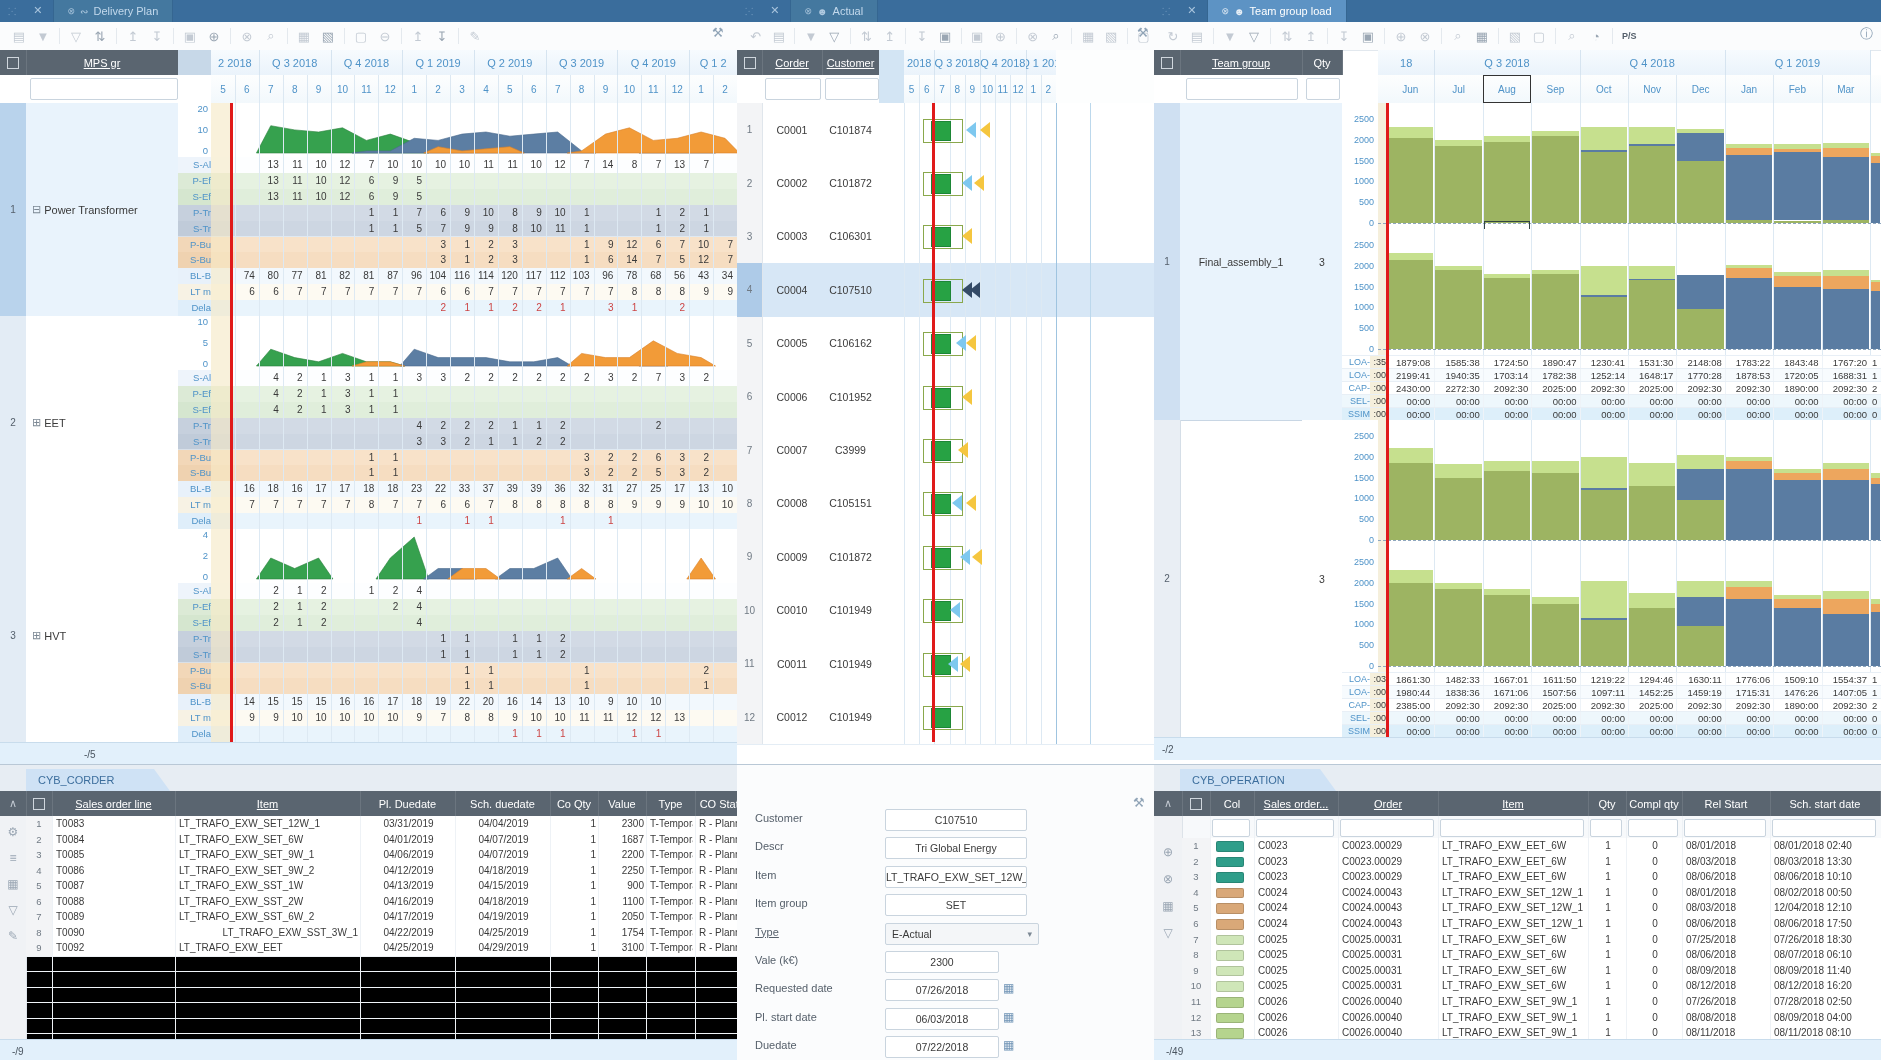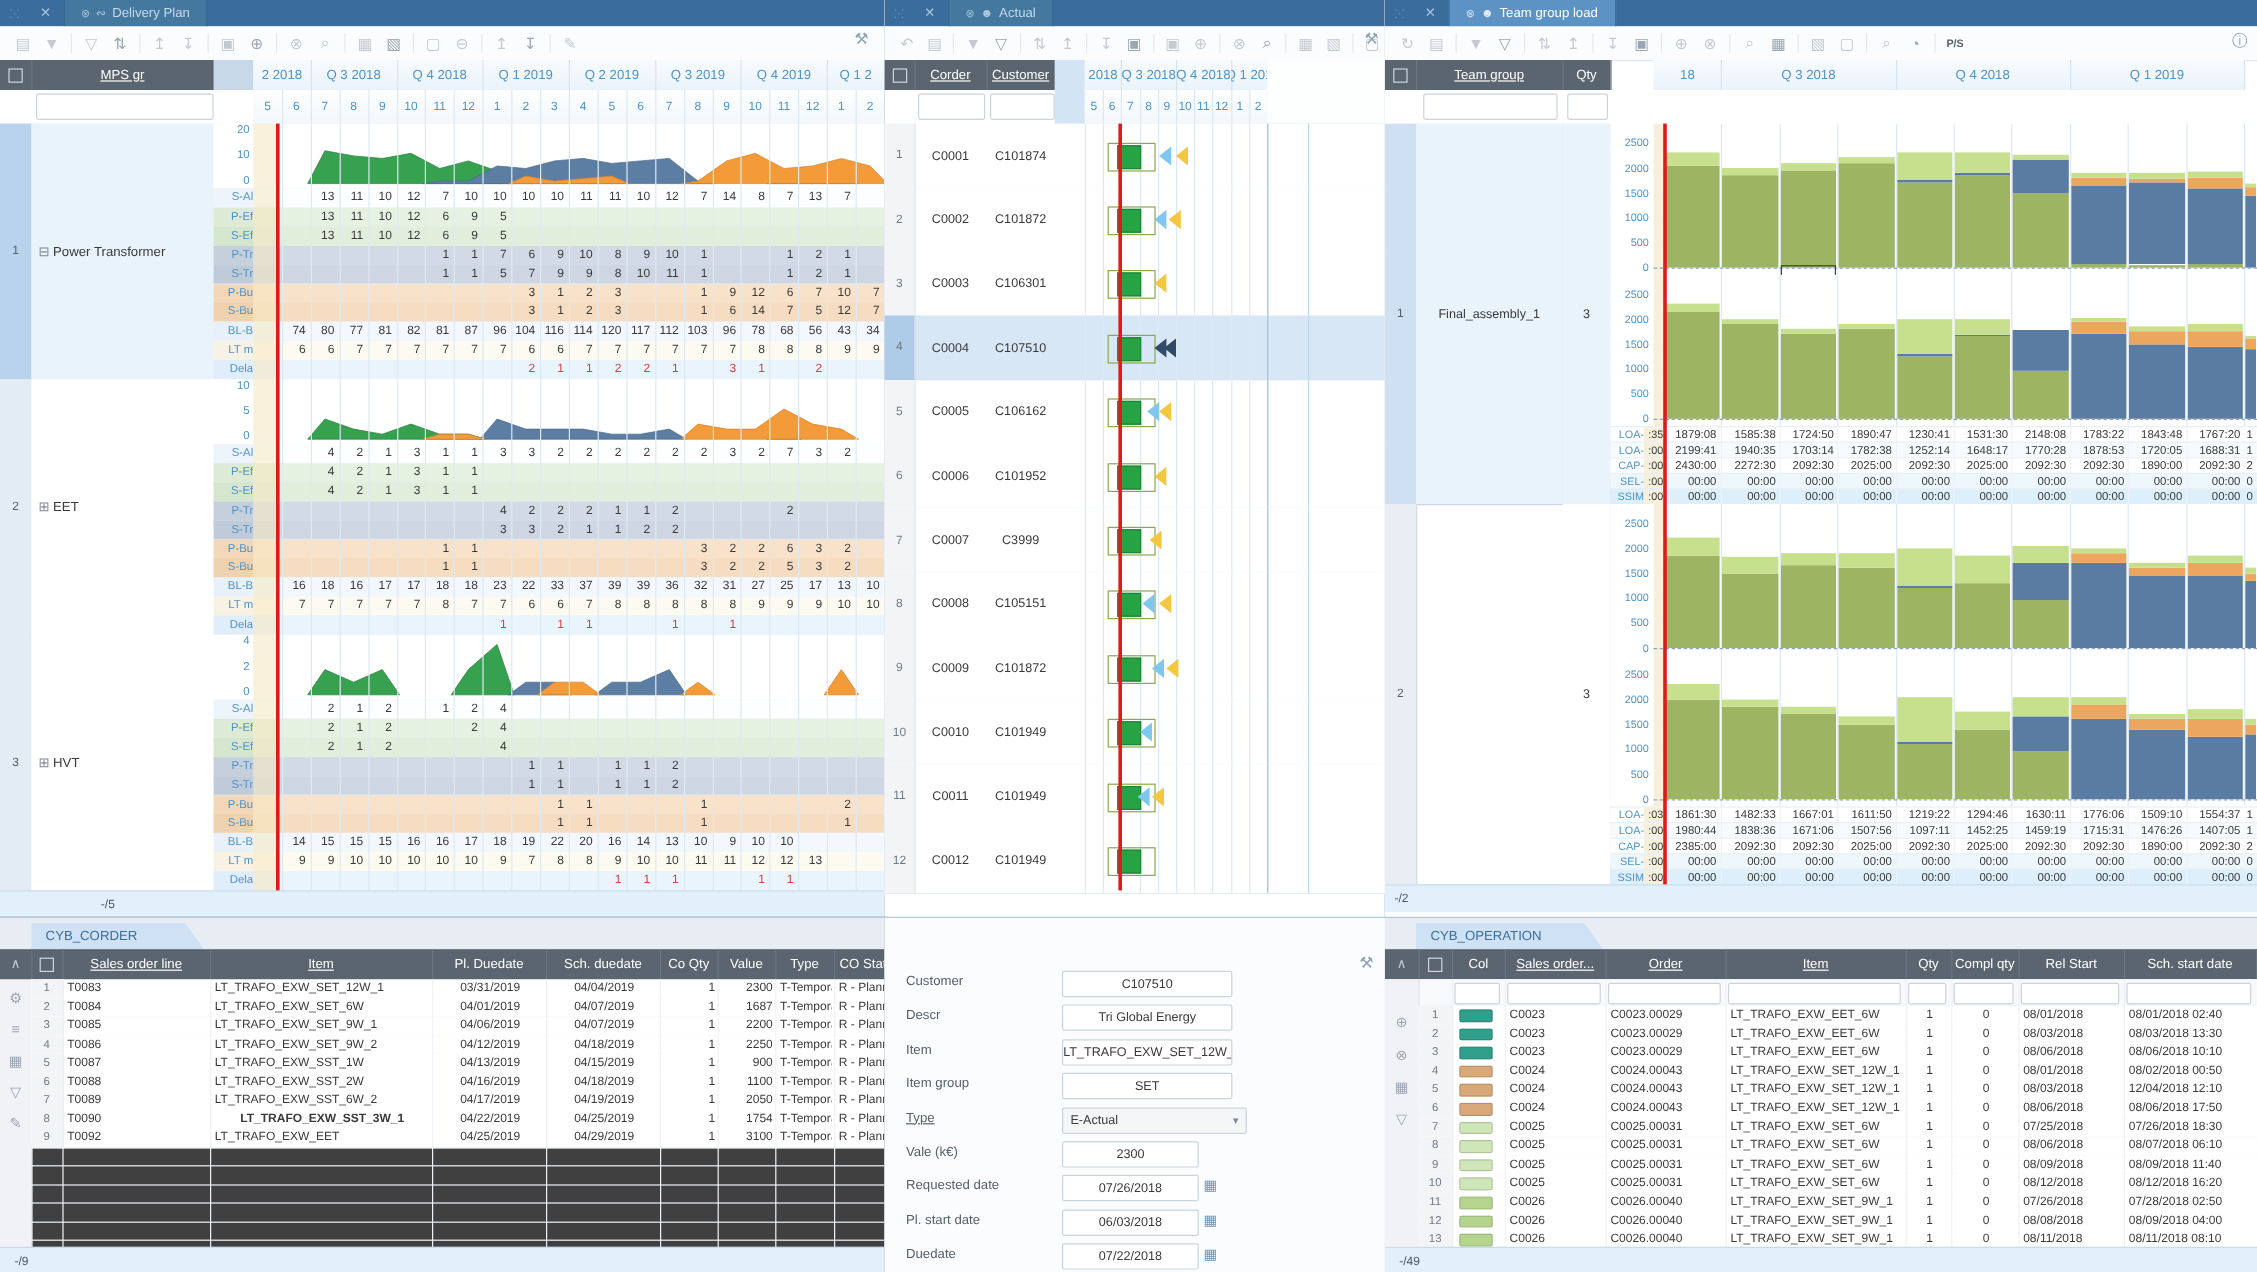--- a/index.html
+++ b/index.html
@@ -1031,20 +1031,32 @@
         <div class="hcell" style="position: absolute; left: 26px; top: 0px; width: 122px; height: 25px;">
           <span>Team group</span>
         </div>
         <div class="hcell" style="position: absolute; left: 148px; top: 0px; width: 40px; height: 25px;">Qty</div>
       </div>
       <div class="qrow" style="position: absolute; left: 224px; top: 50px; width: 492px; height: 25px;">
         <div class="qcell" style="position: absolute; left: 0px; top: 0px; width: 56.4px;">18</div>
         <div class="qcell" style="position: absolute; left: 56.4px; top: 0px; width: 145.2px;">Q 3 2018</div>
         <div class="qcell" style="position: absolute; left: 201.6px; top: 0px; width: 145.2px;">Q 4 2018</div>
         <div class="qcell" style="position: absolute; left: 346.8px; top: 0px; width: 145.2px;">Q 1 2019</div>
+      </div>
+      <div class="mrow" style="position: absolute; left: 224px; top: 75px; width: 503px; height: 28px;">
+        <div class="mcell" style="position: absolute; left: 8px; top: 0px; width: 48.4px;">Jun</div>
+        <div class="mcell" style="position: absolute; left: 56.4px; top: 0px; width: 48.4px;">Jul</div>
+        <div class="mcell" style="position: absolute; left: 104.8px; top: 0px; width: 48.4px; border: 1.5px solid rgb(51, 51, 51); box-sizing: border-box;">Aug</div>
+        <div class="mcell" style="position: absolute; left: 153.2px; top: 0px; width: 48.4px;">Sep</div>
+        <div class="mcell" style="position: absolute; left: 201.6px; top: 0px; width: 48.4px;">Oct</div>
+        <div class="mcell" style="position: absolute; left: 250px; top: 0px; width: 48.4px;">Nov</div>
+        <div class="mcell" style="position: absolute; left: 298.4px; top: 0px; width: 48.4px;">Dec</div>
+        <div class="mcell" style="position: absolute; left: 346.8px; top: 0px; width: 48.4px;">Jan</div>
+        <div class="mcell" style="position: absolute; left: 395.2px; top: 0px; width: 48.4px;">Feb</div>
+        <div class="mcell" style="position: absolute; left: 443.6px; top: 0px; width: 48.4px;">Mar</div>
       </div>
       <div class="finput" style="position: absolute; left: 32px; top: 78px; width: 110px; height: 20px;"></div>
       <div class="finput" style="position: absolute; left: 152px; top: 78px; width: 32px; height: 20px;"></div>
       <div style="position: absolute; left: 0px; top: 103px; width: 727px; height: 317px; border-bottom: 1px solid rgb(200, 214, 228);">
         <div style="position: absolute; left: 0px; top: 0px; width: 26px; height: 317px; background: rgb(207, 224, 242); border-right: 1px solid rgb(213, 222, 231); font-size: 10px; color: rgb(85, 96, 108); display: flex; align-items: center; justify-content: center;">1</div>
         <div style="position: absolute; left: 26px; top: 0px; width: 122px; height: 317px; background: rgb(233, 243, 252); border-right: 1px solid rgb(223, 230, 238); font-size: 10.5px; color: rgb(58, 58, 58); display: flex; align-items: center; justify-content: center;">Final_assembly_1</div>
         <div style="position: absolute; left: 148px; top: 0px; width: 40px; height: 317px; background: rgb(233, 243, 252); border-right: 1px solid rgb(223, 230, 238); font-size: 10.5px; color: rgb(58, 58, 58); display: flex; align-items: center; justify-content: center;">3</div>
         <div style="position: absolute; left: 188px; top: 0px; width: 0px; height: 317px; background: rgb(220, 235, 248);"></div>
         <div style="position: absolute; left: 188px; top: 0px; width: 539px; height: 126px; background: rgb(255, 255, 255);">
           <div style="position: absolute; left: 0px; top: 11px; width: 32px; height: 10px; font-size: 9px; color: rgb(79, 147, 200); text-align: right;">2500</div>
@@ -1401,21 +1413,21 @@
           <div style="position: absolute; left: 431.2px; top: 0px; width: 44.4px; height: 13px; font-size: 9.5px; color: rgb(58, 58, 58); text-align: right; line-height: 13px; border-left: 1px solid rgb(238, 243, 248);">00:00</div>
           <div style="position: absolute; left: 479.6px; top: 0px; width: 44.4px; height: 13px; font-size: 9.5px; color: rgb(58, 58, 58); text-align: right; line-height: 13px; border-left: 1px solid rgb(238, 243, 248);">00:00</div>
           <div style="position: absolute; left: 530px; top: 0px; width: 9px; height: 13px; font-size: 9.5px; color: rgb(58, 58, 58); line-height: 13px; overflow: hidden;">0</div>
         </div>
       </div>
       <div class="redline" style="position: absolute; left: 232px; top: 103px; height: 634px;"></div>
       <div class="footerbar" style="position: absolute; left: 0px; top: 737px; height: 22px; right: 0px; padding-left: 8px;">
         <span>-/2</span>
       </div>
     </div>
-  <div class="panel" id="p-bl" style="left:0;top:764px;width:737px;height:296px;border-top:1px solid #b9c8d6;border-right:1px solid #c9d6e2;background:#404040;">
+  <div class="panel" id="p-bl" style="left:0;top:764px;width:737px;height:296px;border-top:1px solid #b9c8d6;border-right:1px solid #c9d6e2;background:#000000;">
       <div class="btabstrip">
         <div class="btab" style="left: 26px; width: 110px;">
           <span>CYB_CORDER</span>
         </div>
       </div>
       <div class="darkhdr" style="position: absolute; left: 0px; top: 26px; width: 737px; height: 25px;">
         <div style="position: absolute; left: 0px; top: 0px; width: 26px; height: 25px; display: flex; align-items: center; justify-content: center; border-right: 1px solid rgb(107, 117, 127); color: rgb(195, 202, 211);">∧</div>
         <div style="position: absolute; left: 26px; top: 0px; width: 26px; height: 25px; display: flex; align-items: center; justify-content: center; border-right: 1px solid rgb(107, 117, 127);">
           <div class="cb"></div>
         </div>
@@ -1511,21 +1523,21 @@
         <div style="position: absolute; left: 334px; top: 0px; width: 89px; height: 15.5px; font-size: 10px; color: rgb(58, 58, 58); text-align: center; line-height: 15.5px; overflow: hidden; white-space: nowrap; padding-left: 4px;">04/17/2019</div>
         <div style="position: absolute; left: 429px; top: 0px; width: 89px; height: 15.5px; font-size: 10px; color: rgb(58, 58, 58); text-align: center; line-height: 15.5px; overflow: hidden; white-space: nowrap; padding-left: 4px;">04/19/2019</div>
         <div style="position: absolute; left: 524px; top: 0px; width: 42px; height: 15.5px; font-size: 10px; color: rgb(58, 58, 58); text-align: right; line-height: 15.5px; overflow: hidden; white-space: nowrap; padding-left: 4px;">1</div>
         <div style="position: absolute; left: 572px; top: 0px; width: 42px; height: 15.5px; font-size: 10px; color: rgb(58, 58, 58); text-align: right; line-height: 15.5px; overflow: hidden; white-space: nowrap; padding-left: 4px;">2050</div>
         <div style="position: absolute; left: 620px; top: 0px; width: 43px; height: 15.5px; font-size: 10px; color: rgb(58, 58, 58); text-align: left; line-height: 15.5px; overflow: hidden; white-space: nowrap; padding-left: 4px;">T-Temporar</div>
         <div style="position: absolute; left: 669px; top: 0px; width: 54px; height: 15.5px; font-size: 10px; color: rgb(58, 58, 58); text-align: left; line-height: 15.5px; overflow: hidden; white-space: nowrap; padding-left: 4px;">R - Planned</div>
       </div>
       <div style="position: absolute; left: 26px; top: 159.5px; width: 711px; height: 15.5px; border-bottom: 1px solid rgb(238, 242, 246); background: rgb(255, 255, 255);">
         <div style="position: absolute; left: 0px; top: 0px; width: 26px; height: 15.5px; background: rgb(243, 244, 246); border-right: 1px solid rgb(230, 234, 239); font-size: 9.5px; color: rgb(112, 122, 132); text-align: center; line-height: 15.5px;">8</div>
         <div style="position: absolute; left: 26px; top: 0px; width: 117px; height: 15.5px; font-size: 10px; color: rgb(58, 58, 58); text-align: left; line-height: 15.5px; overflow: hidden; white-space: nowrap; padding-left: 4px;">T0090</div>
-        <div style="position: absolute; left: 149px; top: 0px; width: 179px; height: 15.5px; font-size: 10px; color: rgb(58, 58, 58); text-align: center; line-height: 15.5px; overflow: hidden; white-space: nowrap; padding-left: 4px; font-weight: bold;">LT_TRAFO_EXW_SST_3W_1</div>
+        <div style="position: absolute; left: 149px; top: 0px; width: 179px; height: 15.5px; font-size: 10px; color: rgb(58, 58, 58); text-align: right; line-height: 15.5px; overflow: hidden; white-space: nowrap; padding-left: 4px;">LT_TRAFO_EXW_SST_3W_1</div>
         <div style="position: absolute; left: 334px; top: 0px; width: 89px; height: 15.5px; font-size: 10px; color: rgb(58, 58, 58); text-align: center; line-height: 15.5px; overflow: hidden; white-space: nowrap; padding-left: 4px;">04/22/2019</div>
         <div style="position: absolute; left: 429px; top: 0px; width: 89px; height: 15.5px; font-size: 10px; color: rgb(58, 58, 58); text-align: center; line-height: 15.5px; overflow: hidden; white-space: nowrap; padding-left: 4px;">04/25/2019</div>
         <div style="position: absolute; left: 524px; top: 0px; width: 42px; height: 15.5px; font-size: 10px; color: rgb(58, 58, 58); text-align: right; line-height: 15.5px; overflow: hidden; white-space: nowrap; padding-left: 4px;">1</div>
         <div style="position: absolute; left: 572px; top: 0px; width: 42px; height: 15.5px; font-size: 10px; color: rgb(58, 58, 58); text-align: right; line-height: 15.5px; overflow: hidden; white-space: nowrap; padding-left: 4px;">1754</div>
         <div style="position: absolute; left: 620px; top: 0px; width: 43px; height: 15.5px; font-size: 10px; color: rgb(58, 58, 58); text-align: left; line-height: 15.5px; overflow: hidden; white-space: nowrap; padding-left: 4px;">T-Temporar</div>
         <div style="position: absolute; left: 669px; top: 0px; width: 54px; height: 15.5px; font-size: 10px; color: rgb(58, 58, 58); text-align: left; line-height: 15.5px; overflow: hidden; white-space: nowrap; padding-left: 4px;">R - Planned</div>
       </div>
       <div style="position: absolute; left: 26px; top: 175px; width: 711px; height: 15.5px; border-bottom: 1px solid rgb(238, 242, 246); background: rgb(255, 255, 255);">
         <div style="position: absolute; left: 0px; top: 0px; width: 26px; height: 15.5px; background: rgb(243, 244, 246); border-right: 1px solid rgb(230, 234, 239); font-size: 9.5px; color: rgb(112, 122, 132); text-align: center; line-height: 15.5px;">9</div>
         <div style="position: absolute; left: 26px; top: 0px; width: 117px; height: 15.5px; font-size: 10px; color: rgb(58, 58, 58); text-align: left; line-height: 15.5px; overflow: hidden; white-space: nowrap; padding-left: 4px;">T0092</div>

